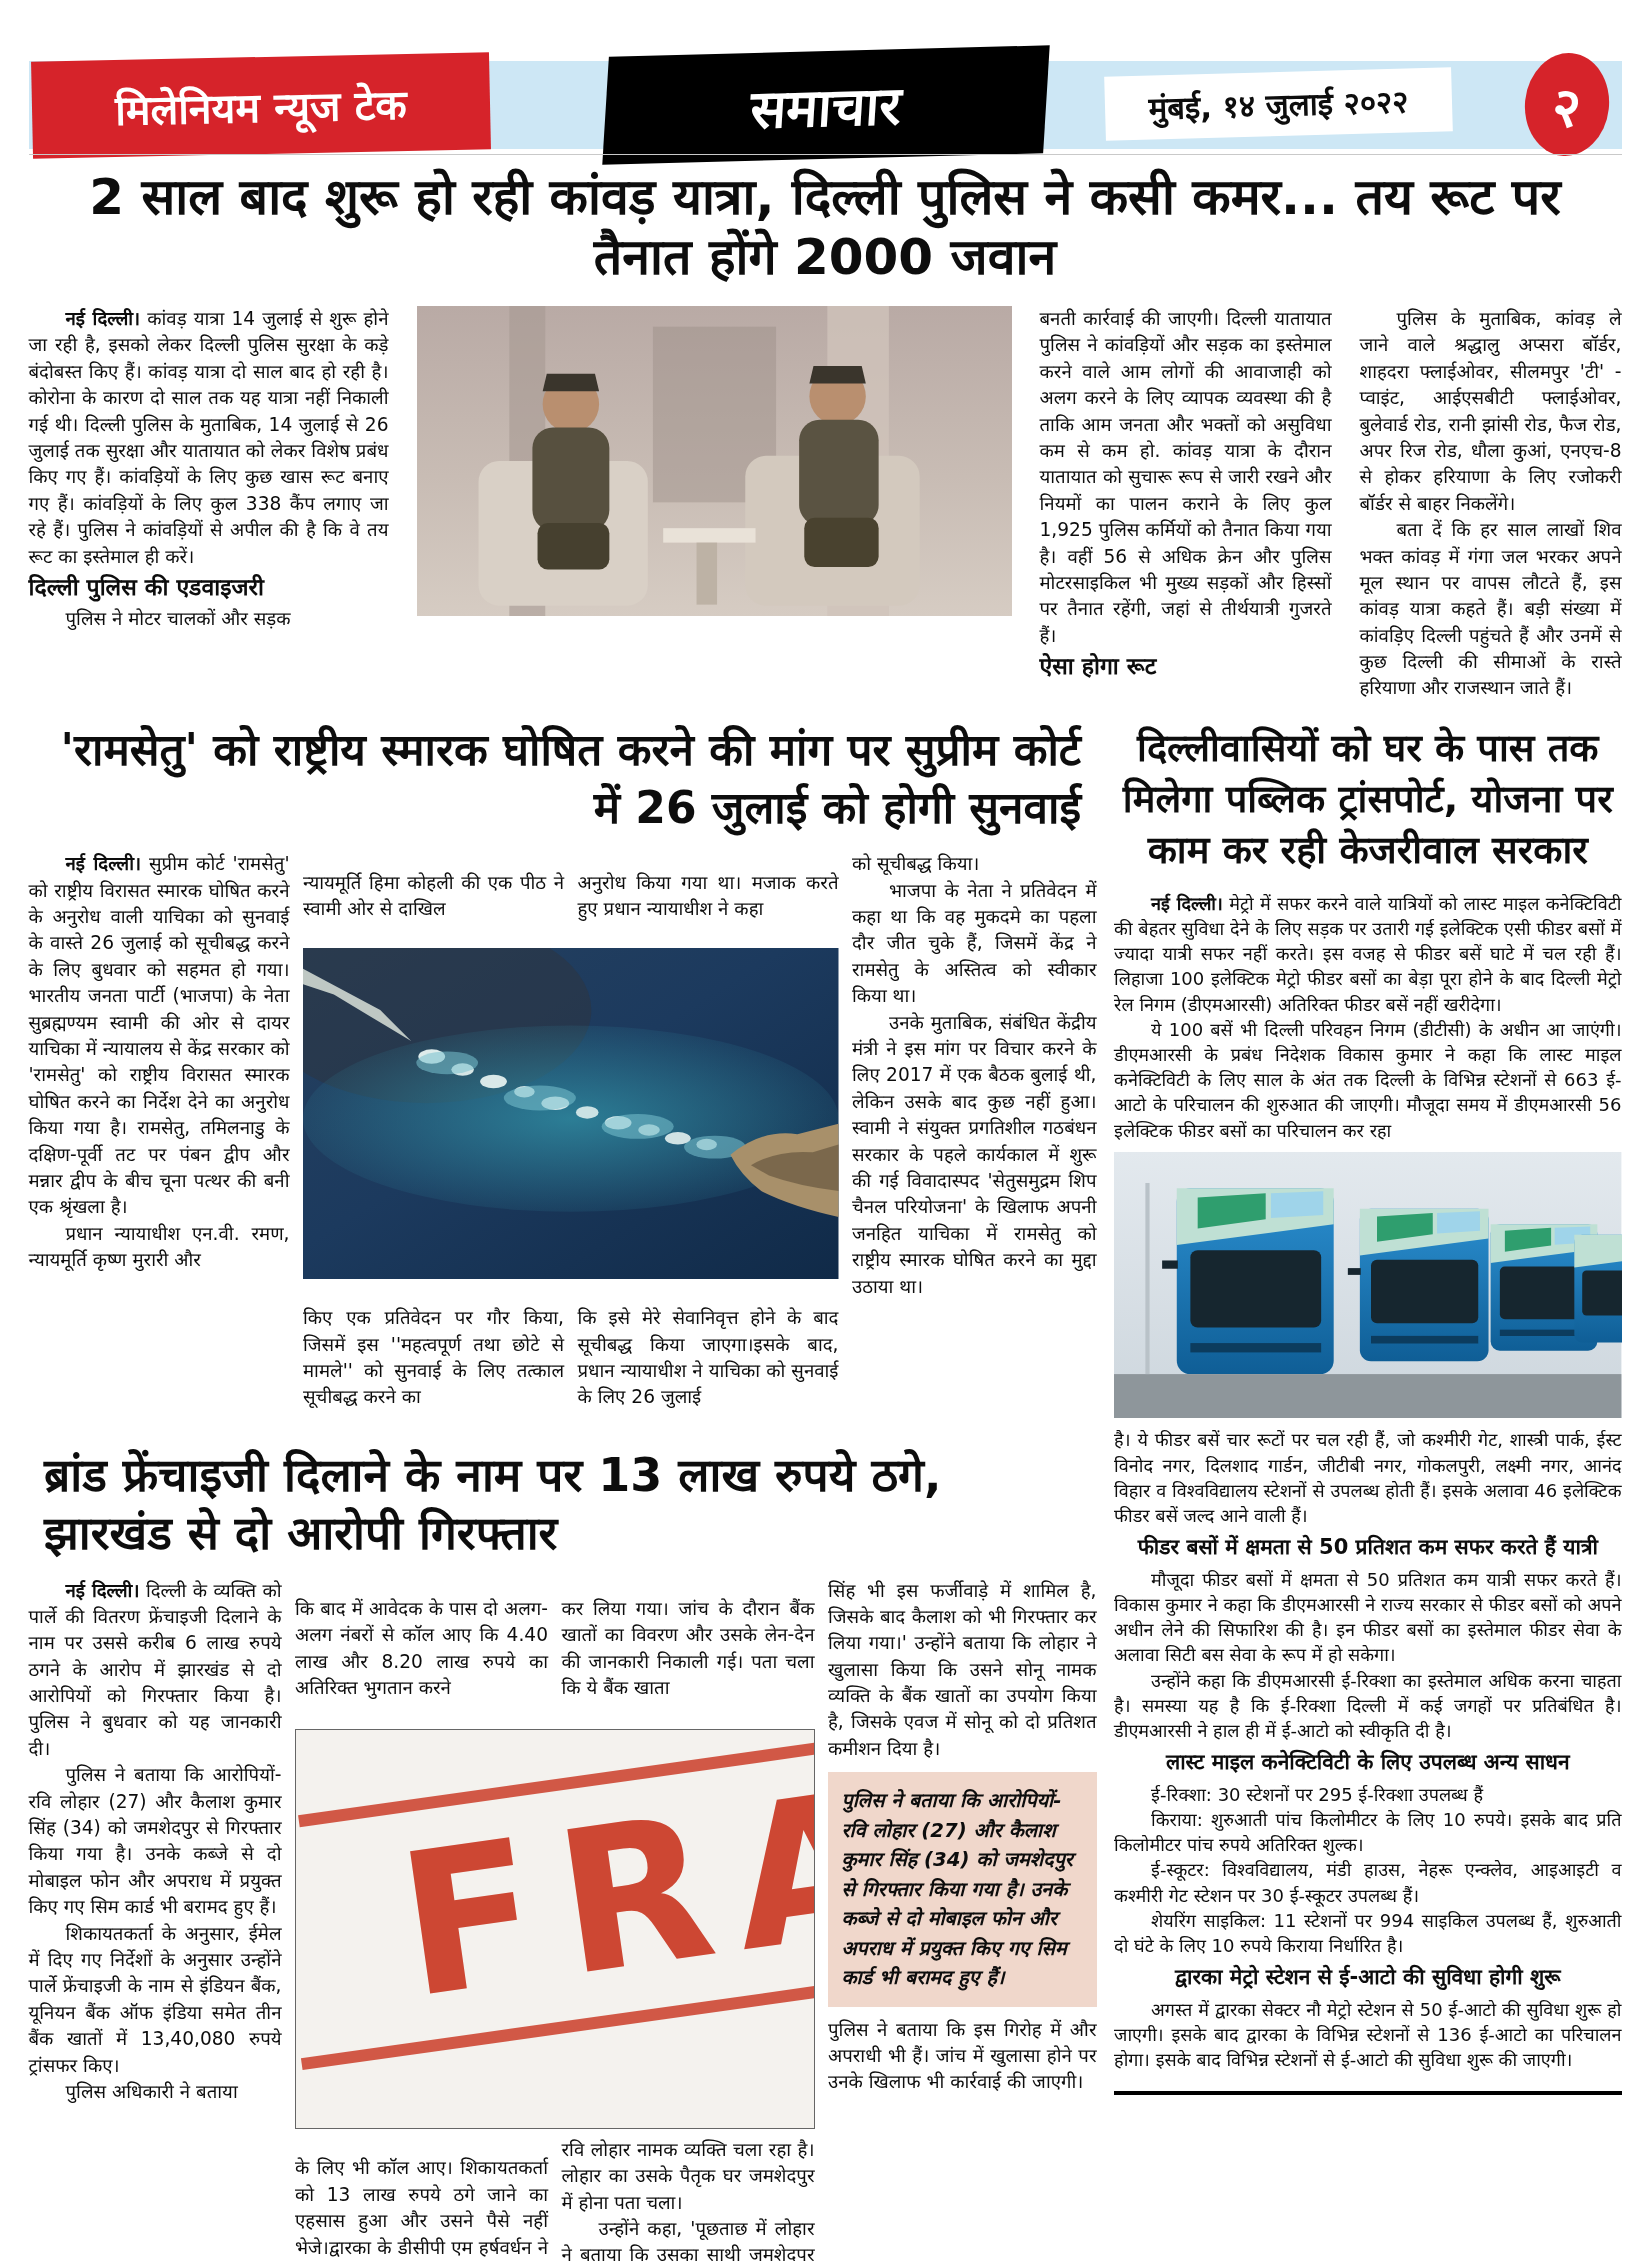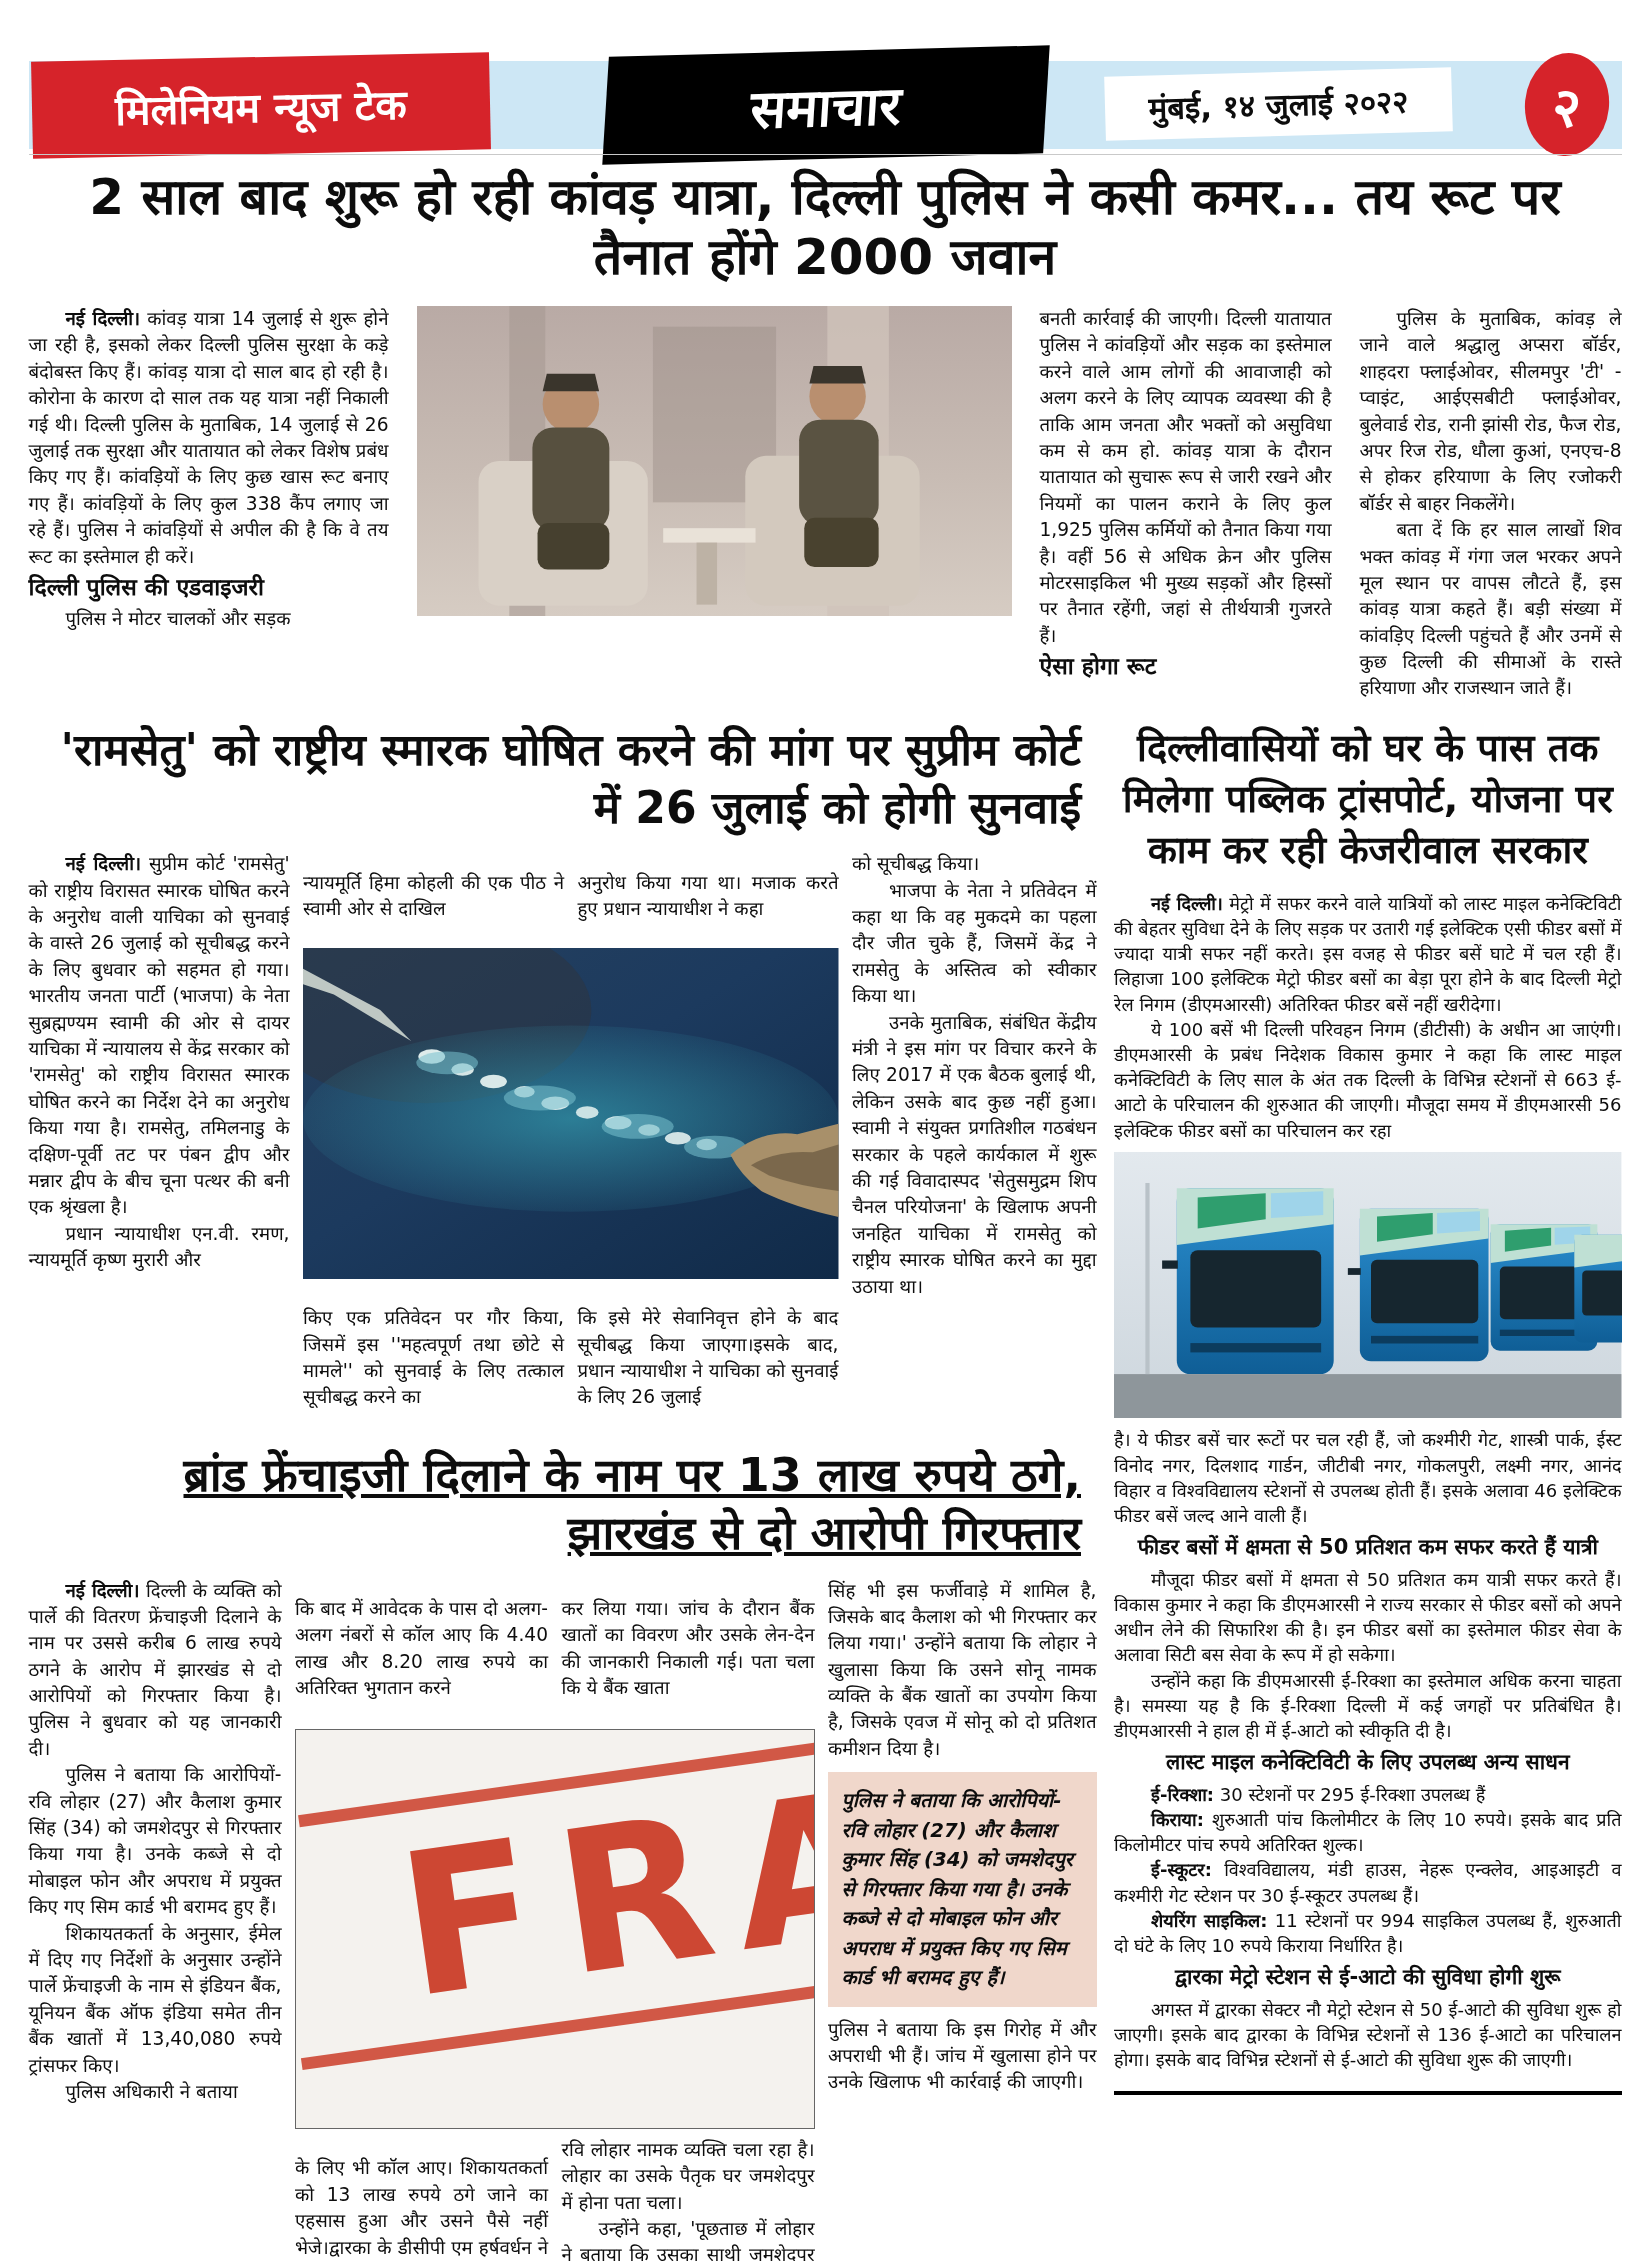--- a/index.html
+++ b/index.html
@@ -51,21 +51,21 @@
              grid-template-rows:auto auto 1fr; }
   .a2-c1 { grid-column:1; grid-row:1 / span 3; }
   .a2-c2t { grid-column:2; grid-row:1; }
   .a2-c3t { grid-column:3; grid-row:1; }
   .a2-img { grid-column:2 / span 2; grid-row:2; margin:7.2px 0; }
   .photo-ramsetu { width:100%; height:331px; display:block; }
   .a2-c2b { grid-column:2; grid-row:3; }
   .a2-c3b { grid-column:3; grid-row:3; }
   .a2-c4 { grid-column:4; grid-row:1 / span 3; }
 
-  .a4-headline { font-size:46px; font-weight:800; text-align:right; line-height:1.25; margin:17.6px 15.5px 15.5px;text-decoration:underline; }
+  .a4-headline { font-size:46px; font-weight:800; text-align:left; line-height:1.25; margin:17.6px 15.5px 15.5px; }
   .a4-grid { display:grid; grid-template-columns:253px 253px 253px 1fr; column-gap:13.5px;
              grid-template-rows:auto auto 1fr; }
   .a4-c1 { grid-column:1; grid-row:1 / span 3; }
   .a4-c2t { grid-column:2; grid-row:1; }
   .a4-c3t { grid-column:3; grid-row:1; }
   .a4-img { grid-column:2 / span 2; grid-row:2; margin:8.3px 0; }
   .a4-c2b { grid-column:2; grid-row:3; }
   .a4-c3b { grid-column:3; grid-row:3; }
   .a4-c4 { grid-column:4; grid-row:1 / span 3; }
 
@@ -75,21 +75,21 @@
   .fraud-line.top { margin:15.5px 0 21px 31px; }
   .fraud-line.bottom { margin:21px 62px 0 0; }
   .fraud-text { font-weight:bold; font-size:197px; line-height:0.95; color:#cd4733; letter-spacing:24px;
                 margin-left:119px; white-space:nowrap; }
 
   .a3-headline { font-size:38px; font-weight:800; text-align:center; line-height:1.35; margin:5.2px 2.1px 14.5px; }
   .a3 .bt { font-size:18px; line-height:1.4; }
   .photo-bus { width:100%; height:266px; display:block; margin:9.3px 0; }
   .a3-subhead { font-weight:bold; font-size:21px; text-align:center; line-height:1.35; margin:5.2px 0; }
   .a3-item { margin:0; }
-  .a3-item .label { font-weight:bold; }
+  .a3-item .label { font-weight:normal; }
   .a3-rule { border:none; border-top:4.7px solid #000; margin:18.6px 0 0; }
 
   .highlight-box {
     background:#f0d7cb; padding:14.5px 13.5px; margin:9.3px 0;
     font-weight:bold; font-style:italic; font-size:19.7px; line-height:1.5; text-align:left;
   }
 </style>
 </head>
 <body>
 

